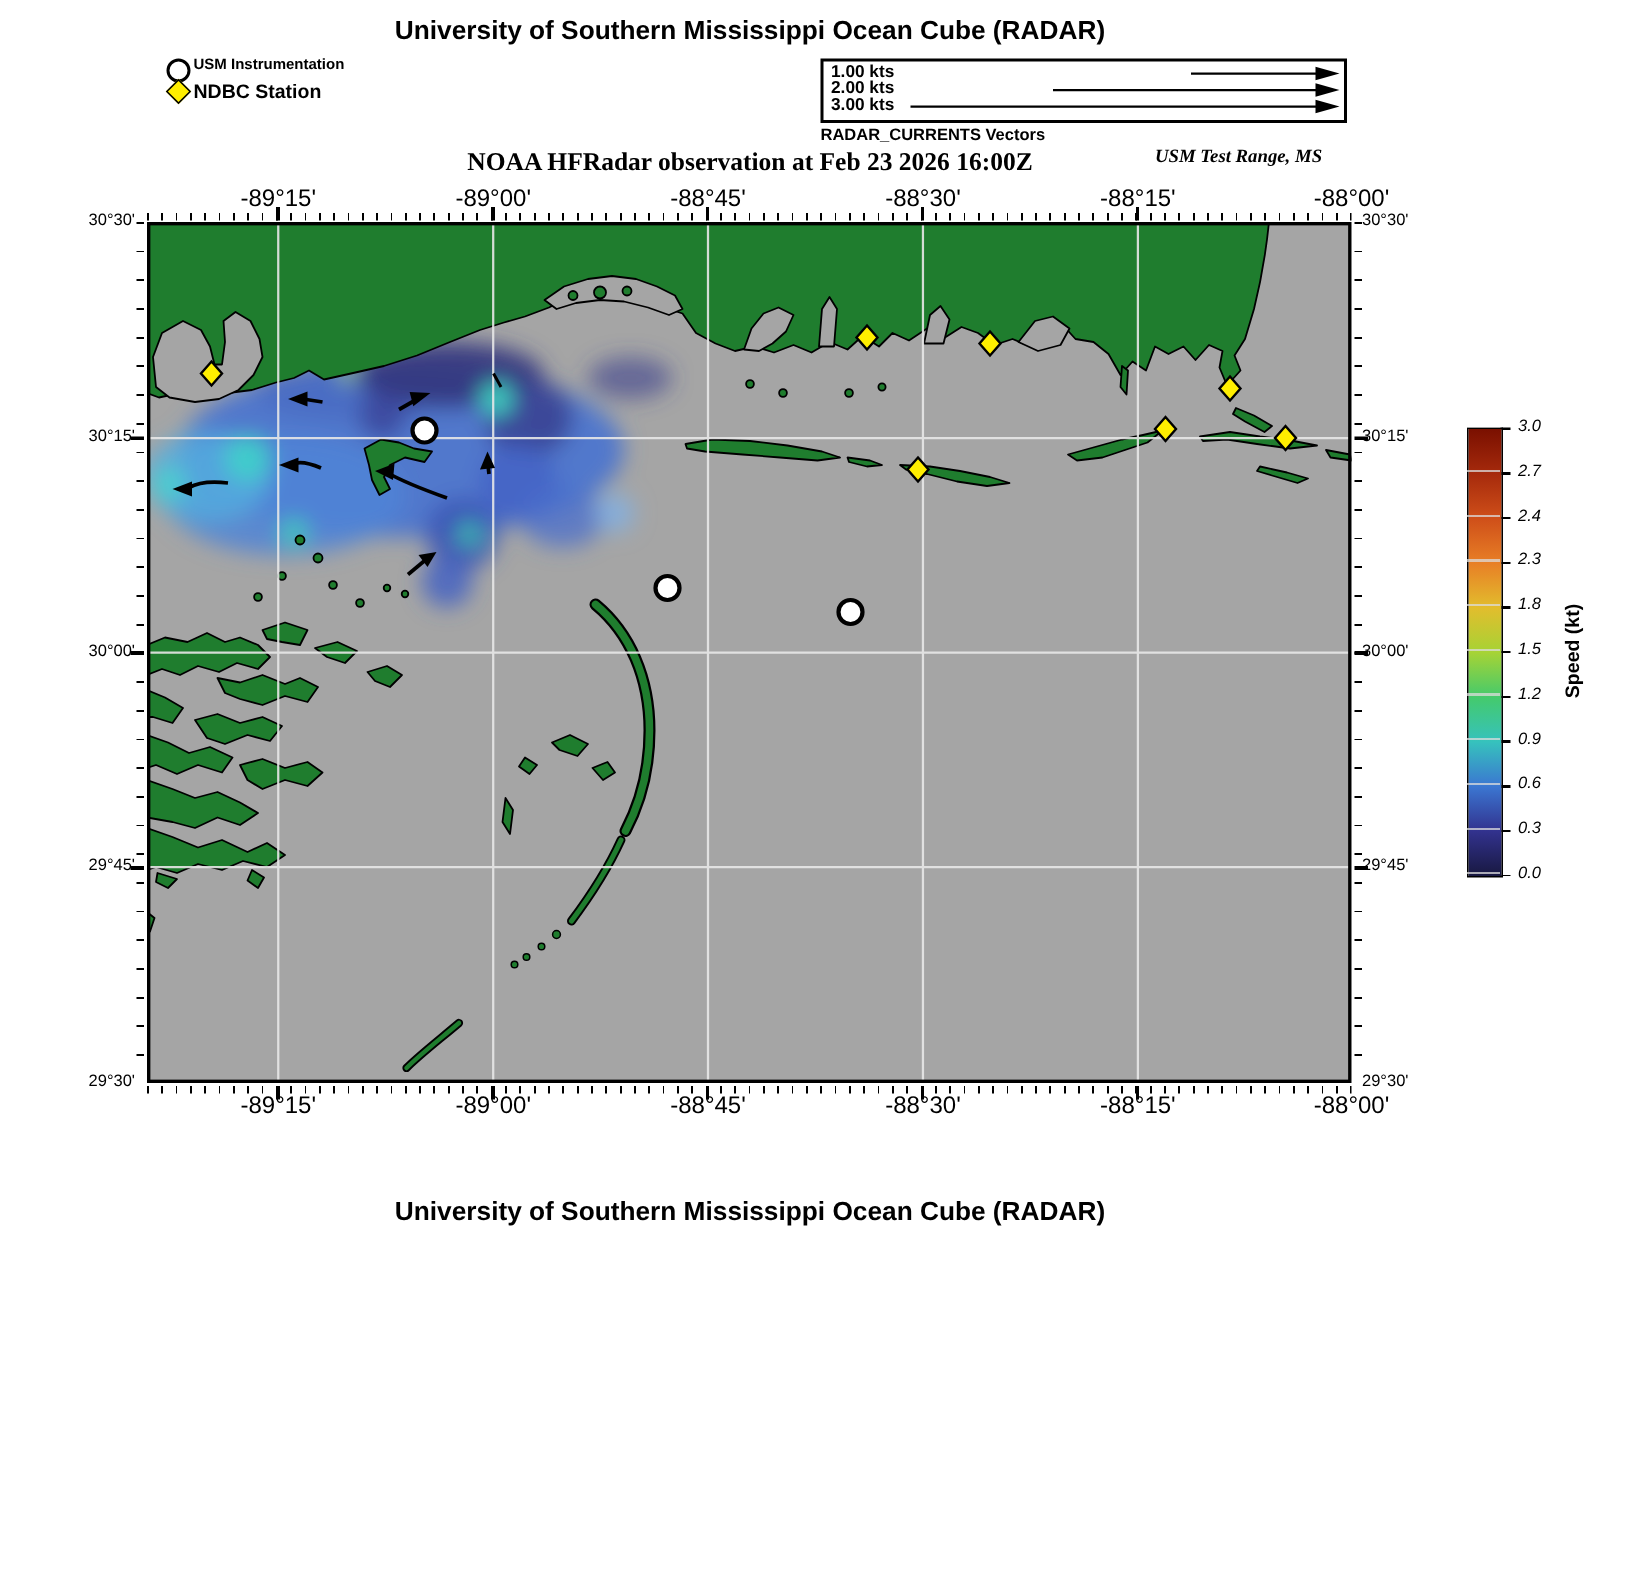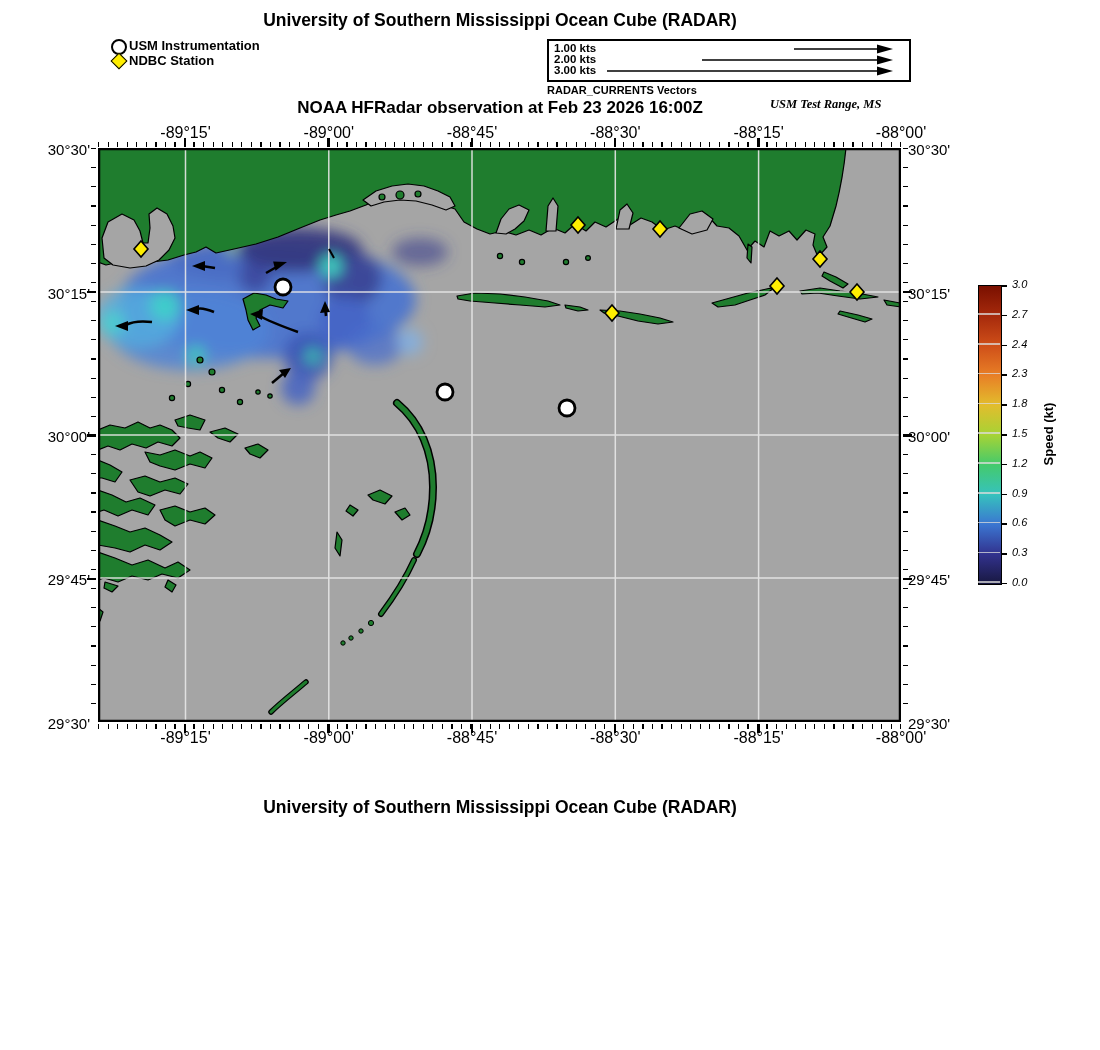--- a/index.html
+++ b/index.html
@@ -6,34 +6,34 @@
   body{width:1100px;height:1050px;background:#ffffff;position:relative;
        font-family:"Liberation Sans",sans-serif;color:#000;}
   .abs{position:absolute;}
 
   
   .main-title{top:10px;left:0;width:1000px;text-align:center;
 nbsp              font-size:17.5px;font-weight:bold;letter-spacing:0;}
   .main-title{top:10px;left:0;width:1000px;text-align:center;font-size:17.5px;font-weight:bold;}
   .bottom-title{top:797px;left:0;width:1000px;text-align:center;font-size:17.5px;font-weight:bold;}
   .noaa-line{top:98px;left:100px;width:800px;text-align:center;
-             font-family:Liberation Sans, sans-serif;font-size:17px;font-weight:bold;}
+             font-family:Liberation Serif, serif;font-size:17px;font-weight:bold;}
   .range-line{top:97px;left:770px;font-family:"Liberation Serif","DejaVu Serif",serif;
               font-size:12.5px;font-weight:bold;font-style:italic;}
 
   
   .lg-circle{left:111px;top:39px;width:12px;height:12px;border:2.5px solid #000;
              border-radius:50%;background:#fff;}
   .lg-diamond{left:113px;top:55px;width:10px;height:10px;background:#ffee00;
               border:1.5px solid #000;transform:rotate(45deg);}
-  .lg-label1{left:129px;top:38px;font-size:13px;font-weight:bold;}
+  .lg-label1{left:129px;top:38px;font-size:10px;font-weight:bold;}
   .lg-label2{left:129px;top:53px;font-size:13px;font-weight:bold;}
 
   
-  .vbox{left:547px;top:39px;width:347px;height:39px;border:2px solid #000;background:#fff;padding-left:13px;}
+  .vbox{left:547px;top:39px;width:347px;height:39px;border:2px solid #000;background:#fff;}
   .vlabel{position:absolute;left:5px;font-size:11.5px;font-weight:bold;line-height:11px;}
   .vl0{top:2px}.vl1{top:13px}.vl2{top:24px}
   .vcaption{left:547px;top:84px;font-size:11px;font-weight:bold;}
 
   
   .map-svg{left:98px;top:148px;}
 
   
   .tick{background-repeat:repeat;}
   .tk-top-minor{left:98px;top:142px;width:803px;height:5px;
@@ -50,21 +50,21 @@
     background:repeating-linear-gradient(180deg,#000 0,#000 2.4px,transparent 2.4px,transparent 143.3px);}
   .tk-right-minor{left:903px;top:148px;width:5px;height:574px;
     background:repeating-linear-gradient(180deg,#000 0,#000 1.2px,transparent 1.2px,transparent 19.13px);}
   .tk-right-major{left:903px;top:291px;width:9px;height:290px;
     background:repeating-linear-gradient(180deg,#000 0,#000 2.4px,transparent 2.4px,transparent 143.3px);}
 
   
   .xlab{position:absolute;width:80px;text-align:center;font-size:16px;}
   .xt{top:124px}.xb{top:729px}
   .x0{left:145.5px}.x1{left:288.8px}.x2{left:432px}.x3{left:575.3px}.x4{left:718.6px}.x5{left:861px}
-  .ylab{position:absolute;width:52px;font-size:15px;}
+  .ylab{position:absolute;width:52px;font-size:11px;}
   .yl{text-align:right;left:38px}.yr{text-align:left;left:908px}
   .y0{top:141px}.y1{top:285px}.y2{top:428px}.y3{top:571px}.y4{top:715px}
 
   
   .cbar{left:978px;top:285px;width:22px;height:298px;border:1.5px solid #000;
     background:linear-gradient(180deg,
       #7a1000 0%,#a62a0c 10%,#cf4f19 20%,#e87f26 30%,#e2bd2d 40%,#a6d335 50%,
       #44ca6c 60%,#36c2bd 70%,#3b76d1 80%,#32328e 90%,#181840 100%);}
   .cbar-lines{left:978px;top:285px;width:22px;height:298px;
     background:repeating-linear-gradient(180deg,transparent 0,transparent 28.3px,

